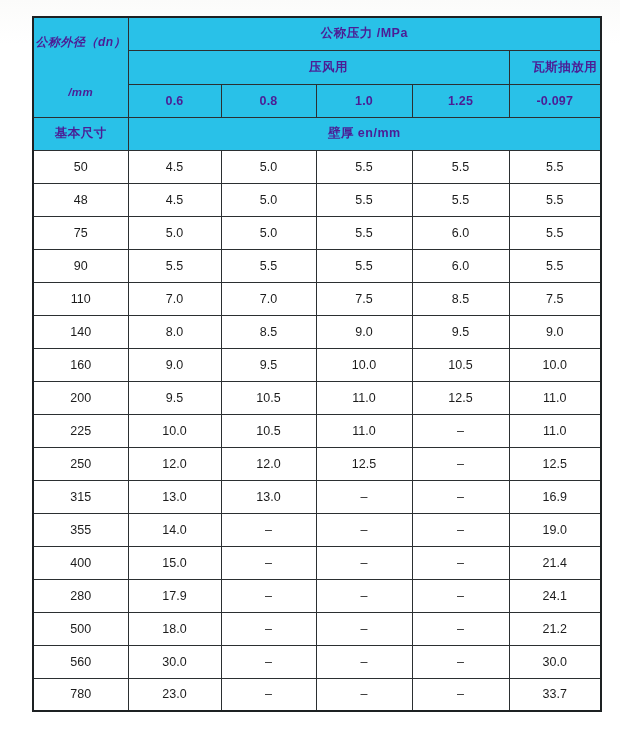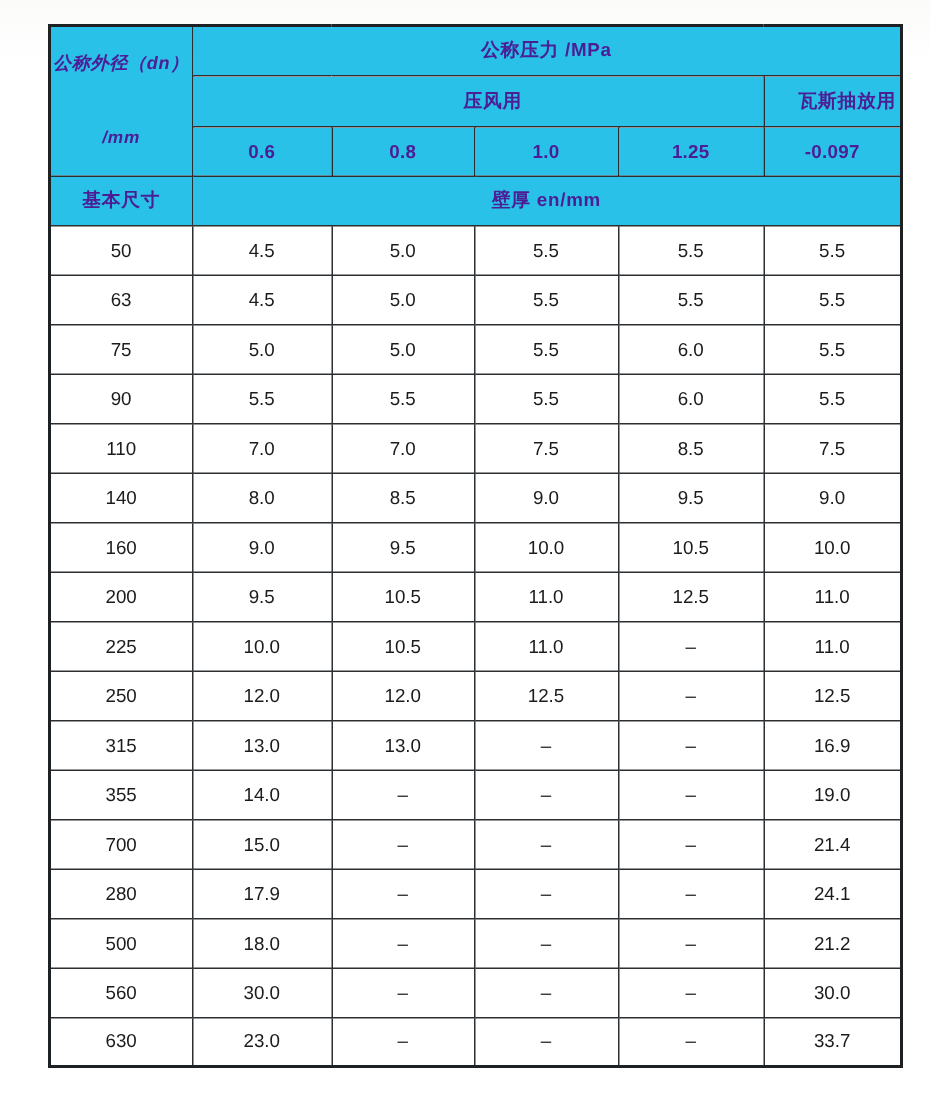--- a/index.html
+++ b/index.html
@@ -102,21 +102,21 @@
     <tbody>
         <tr>
     <td>50</td>
     <td>4.5</td>
     <td>5.0</td>
     <td>5.5</td>
     <td>5.5</td>
     <td>5.5</td>
   </tr>
         <tr>
-    <td>63</td>
+    <td>48</td>
     <td>4.5</td>
     <td>5.0</td>
     <td>5.5</td>
     <td>5.5</td>
     <td>5.5</td>
   </tr>
         <tr>
     <td>75</td>
     <td>5.0</td>
     <td>5.0</td>
@@ -190,21 +190,21 @@
   </tr>
         <tr>
     <td>355</td>
     <td>14.0</td>
     <td>–</td>
     <td>–</td>
     <td>–</td>
     <td>19.0</td>
   </tr>
         <tr>
-    <td>700</td>
+    <td>400</td>
     <td>15.0</td>
     <td>–</td>
     <td>–</td>
     <td>–</td>
     <td>21.4</td>
   </tr>
         <tr>
     <td>280</td>
     <td>17.9</td>
     <td>–</td>
@@ -222,21 +222,21 @@
   </tr>
         <tr>
     <td>560</td>
     <td>30.0</td>
     <td>–</td>
     <td>–</td>
     <td>–</td>
     <td>30.0</td>
   </tr>
         <tr>
-    <td>630</td>
+    <td>780</td>
     <td>23.0</td>
     <td>–</td>
     <td>–</td>
     <td>–</td>
     <td>33.7</td>
   </tr>
       </tbody>
   </table>
 </div>
 

